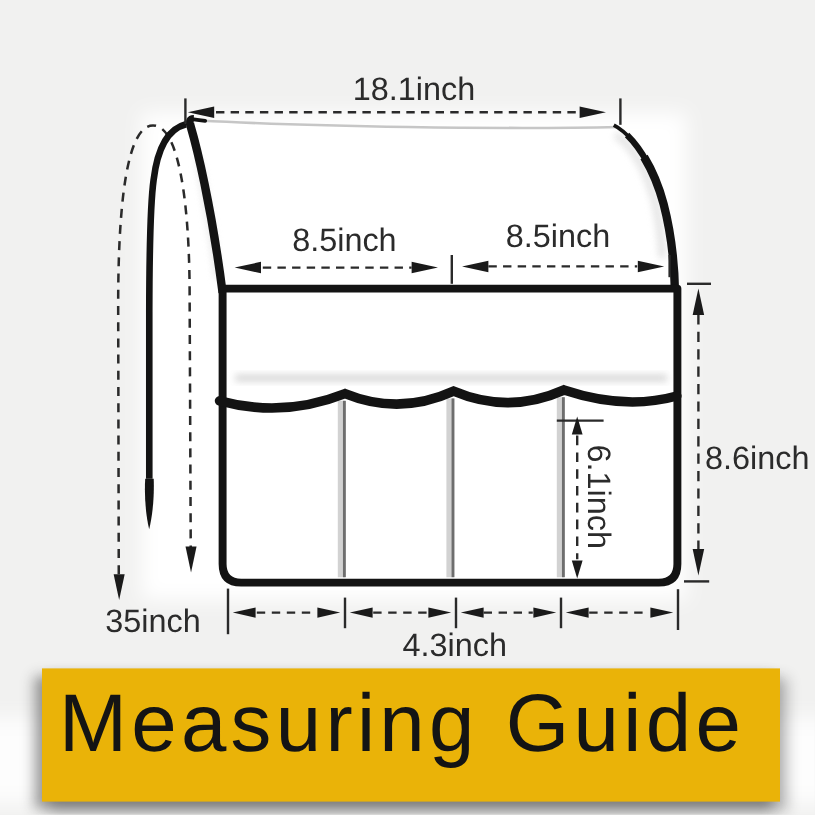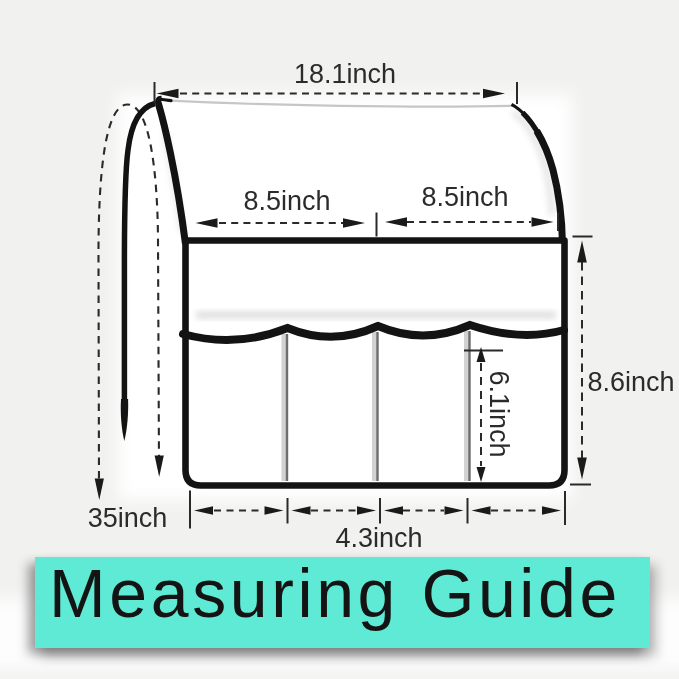--- a/index.html
+++ b/index.html
@@ -1,19 +1,19 @@
 <!DOCTYPE html>
 <html><head>
 <meta charset="utf-8">
 <style>
   html,body{margin:0;padding:0;}
   body{width:679px;height:679px;background:#f1f1f0;overflow:hidden;position:relative;
        font-family:"Liberation Sans", sans-serif;}
   svg text{font-family:"Liberation Sans", sans-serif;fill:#2b2b2b;}
-  #banner{position:absolute;left:35px;top:557px;width:615px;height:91px;background:#5eead4;
+  #banner{position:absolute;left:35px;top:557px;width:615px;height:111px;background:#eab308;
           box-shadow:-7px 6px 10px rgba(40,40,40,.42), 6px 8px 11px rgba(40,40,40,.32);
           display:flex;align-items:center;justify-content:center;}
   #banner span{font-size:68px;letter-spacing:3.6px;color:#141414;margin-top:-19px;padding-right:15px;}
 </style>
 </head>
 <body>
 <svg width="679" height="679" viewBox="0 0 679 679">
   <defs>
     <filter id="soft" x="-40%" y="-40%" width="180%" height="180%">
         <feGaussianBlur stdDeviation="14"></feGaussianBlur>

